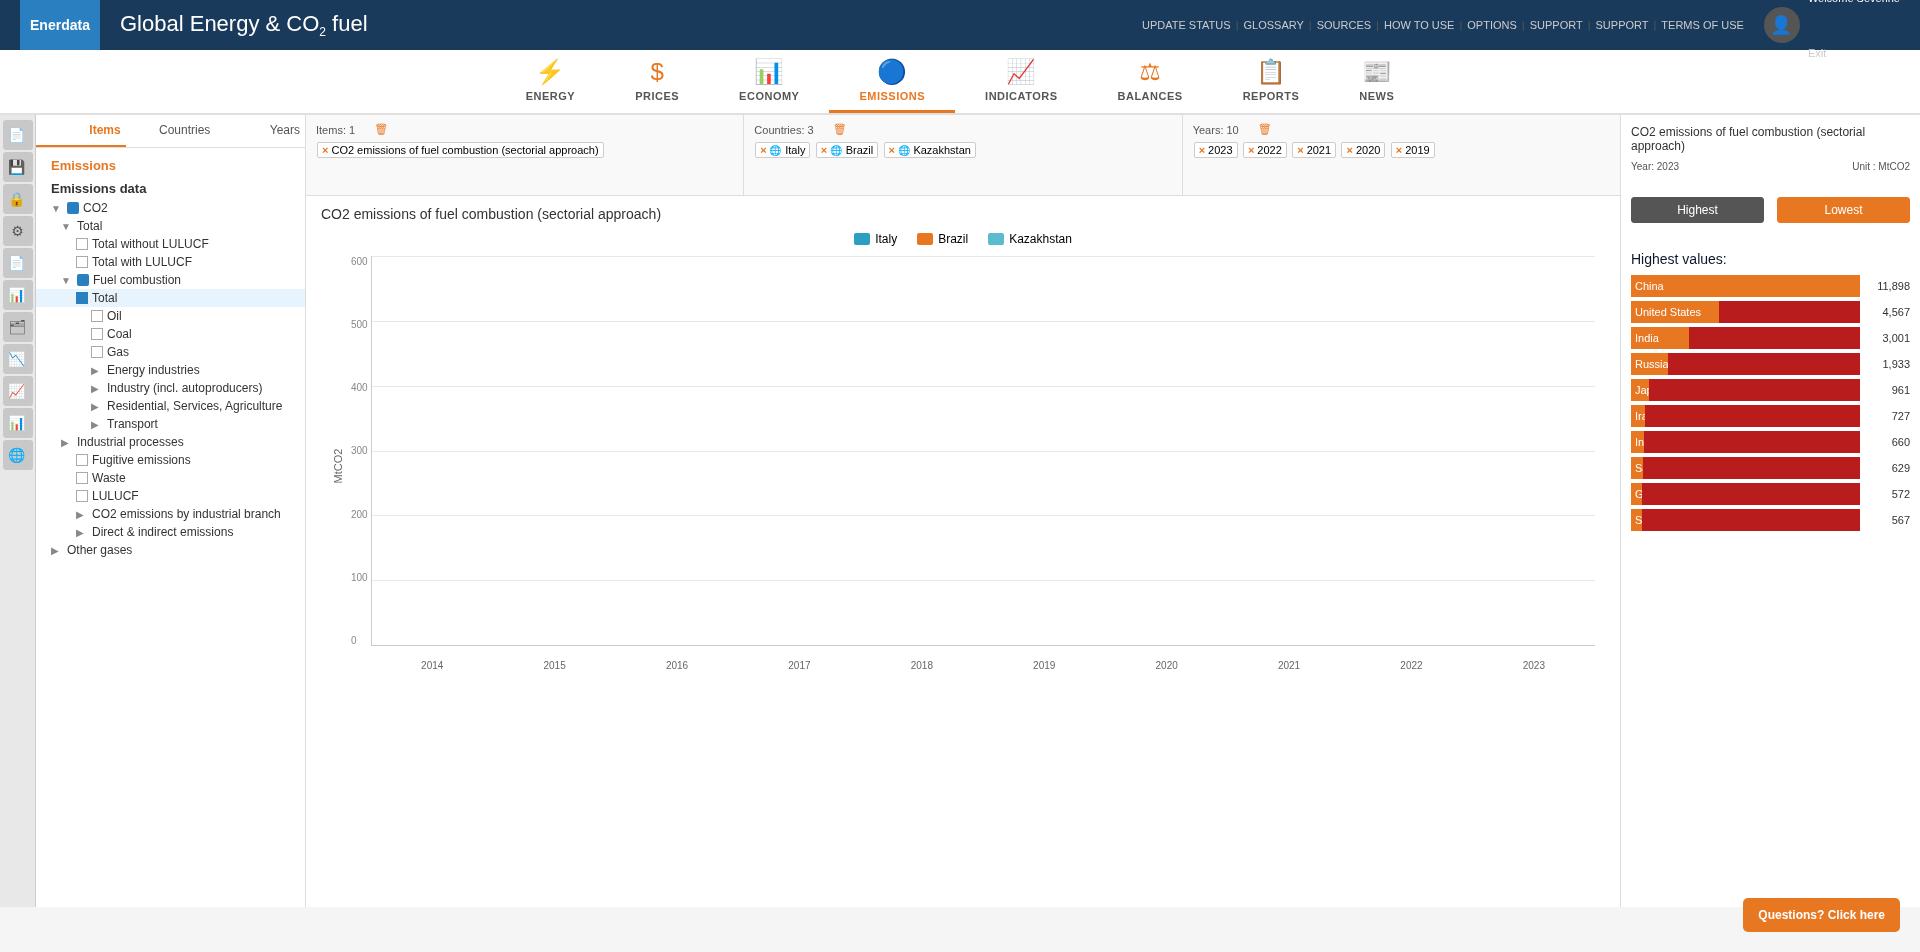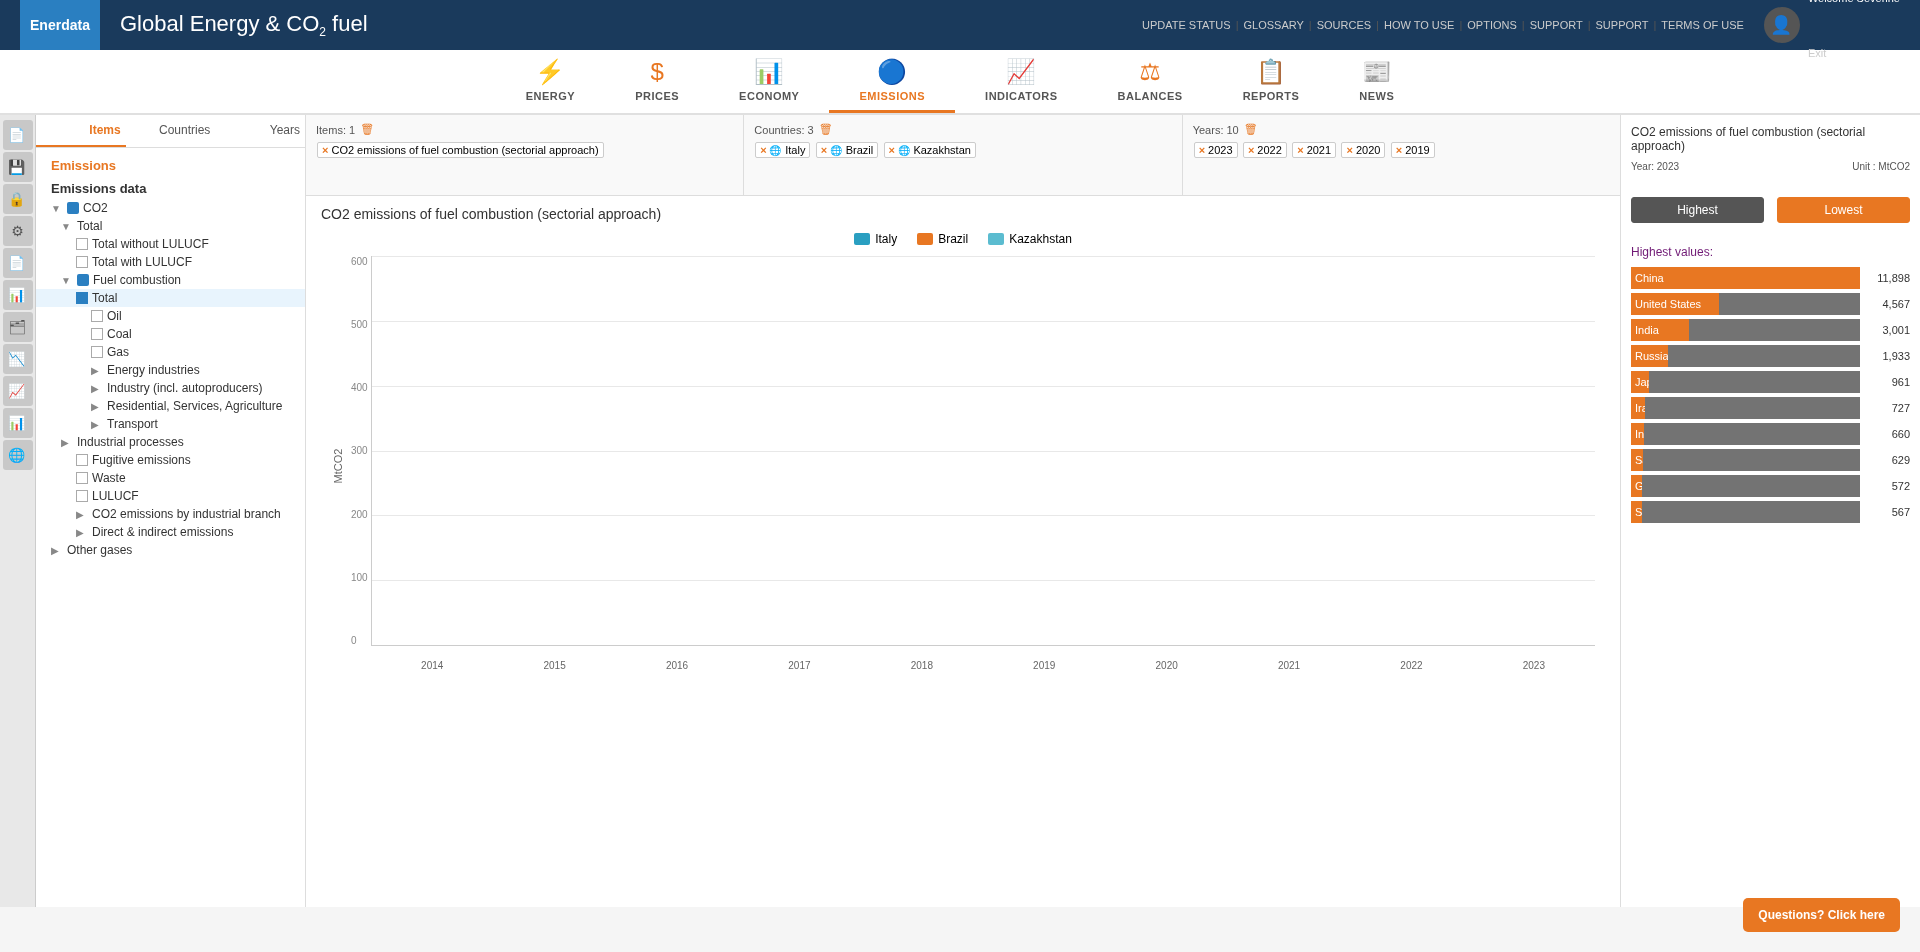--- a/index.html
+++ b/index.html
@@ -52,21 +52,21 @@
     .sidebar-icons { width: 36px; background: #e8e8e8; display: flex; flex-direction: column; align-items: center; padding: 5px 0; gap: 2px; flex-shrink: 0; border-right: 1px solid #ccc; }
     .sidebar-icon-btn { width: 30px; height: 30px; display: flex; align-items: center; justify-content: center; cursor: pointer; background: #c8c8c8; border-radius: 3px; font-size: 14px; color: #555; }
 
     
     .main-content { flex: 1; display: flex; flex-direction: column; overflow: hidden; }
 
     
     .filter-bar { background: #f9f9f9; border-bottom: 1px solid #ddd; display: flex; }
     .filter-section { flex: 1; padding: 8px 10px; border-right: 1px solid #ddd; min-height: 80px; }
     .filter-section:last-child { border-right: none; }
-    .filter-header { font-size: 11px; color: #555; margin-bottom: 5px; display: flex; align-items: center; gap: 5px; }
+    .filter-header { font-size: 11px; color: #555; margin-bottom: 5px; display: flex; align-items: center; gap: 19px; }
     .filter-tag { display: inline-flex; align-items: center; gap: 3px; background: white; border: 1px solid #ccc; border-radius: 2px; padding: 1px 4px; margin: 1px; font-size: 11px; }
     .filter-tag .x { color: #e87722; cursor: pointer; font-weight: bold; }
     .filter-tag .globe { color: #2a7fc1; font-size: 10px; }
     .trash-icon { color: #e87722; cursor: pointer; }
 
     
     .chart-area { flex: 1; padding: 10px 15px; overflow: hidden; background: white; }
     .chart-title { font-size: 14px; color: #333; margin-bottom: 10px; }
     .chart-legend { display: flex; gap: 20px; justify-content: center; margin-bottom: 10px; font-size: 12px; }
     .legend-item { display: flex; align-items: center; gap: 5px; }
@@ -82,27 +82,27 @@
     .bars-group { display: flex; align-items: flex-end; height: 100%; gap: 0; }
     .year-group { display: flex; align-items: flex-end; gap: 1px; flex: 1; justify-content: center; }
     .bar { width: 18px; border-radius: 1px 1px 0 0; cursor: pointer; }
     .x-axis-labels { position: absolute; bottom: 5px; left: 50px; right: 10px; display: flex; }
     .x-label { flex: 1; text-align: center; font-size: 10px; color: #666; }
 
     
     .right-panel { width: 300px; background: white; border-left: 1px solid #ddd; padding: 10px; overflow-y: auto; flex-shrink: 0; }
     .panel-title { font-size: 12px; color: #333; margin-bottom: 8px; }
     .panel-meta { font-size: 10px; color: #555; display: flex; justify-content: space-between; margin-bottom: 25px; }
-    .panel-buttons { display: flex; gap: 13px; margin-bottom: 22px; align-items: center; }
+    .panel-buttons { display: flex; gap: 13px; margin-bottom: 28px; align-items: center; }
     .panel-btn { flex: 1; padding: 5px; font-size: 12px; cursor: pointer; border: 1px solid #ccc; border-radius: 3px; text-align: center; }
     .panel-btn.active { background: #555; color: white; border-color: #555; }
     .panel-btn.highlight { background: #e87722; color: white; border-color: #e87722; }
-    .panel-subtitle { font-size: 12px; color: #701a75; margin-bottom: 8px; }
+    .panel-subtitle { font-size: 14px; color: #0f172a; margin-bottom: 8px; }
     .rank-item { display: flex; align-items: center; margin-bottom: 4px; }
-    .rank-bar-bg { flex: 1; height: 22px; background: #737373; margin-right: 5px; position: relative; }
+    .rank-bar-bg { flex: 1; height: 22px; background: #b91c1c; margin-right: 5px; position: relative; }
     .rank-bar-fill { height: 100%; background: #e87722; display: flex; align-items: center; padding-left: 4px; font-size: 11px; color: white; white-space: nowrap; overflow: hidden; }
     .rank-value { font-size: 11px; color: #333; width: 45px; text-align: right; }
 
     
     .questions-btn { position: fixed; bottom: 20px; right: 20px; background: #e87722; color: white; padding: 10px 15px; border-radius: 5px; font-size: 12px; cursor: pointer; font-weight: bold; }
   </style>
 </head>
 <body>
 
 <div class="header">

